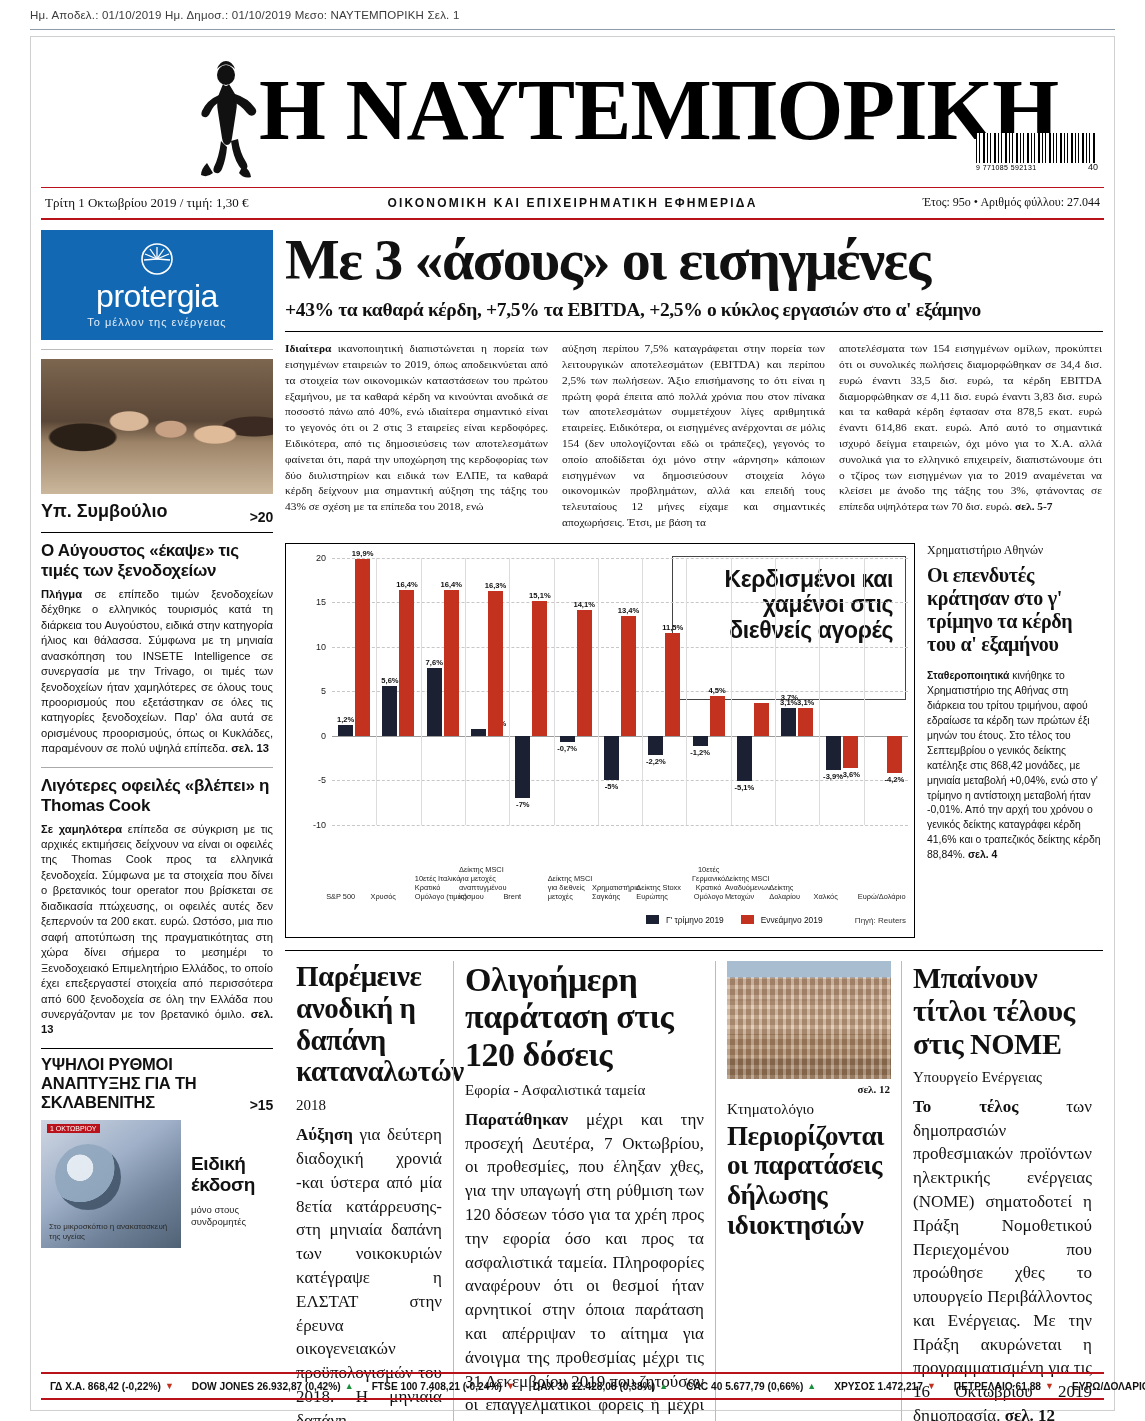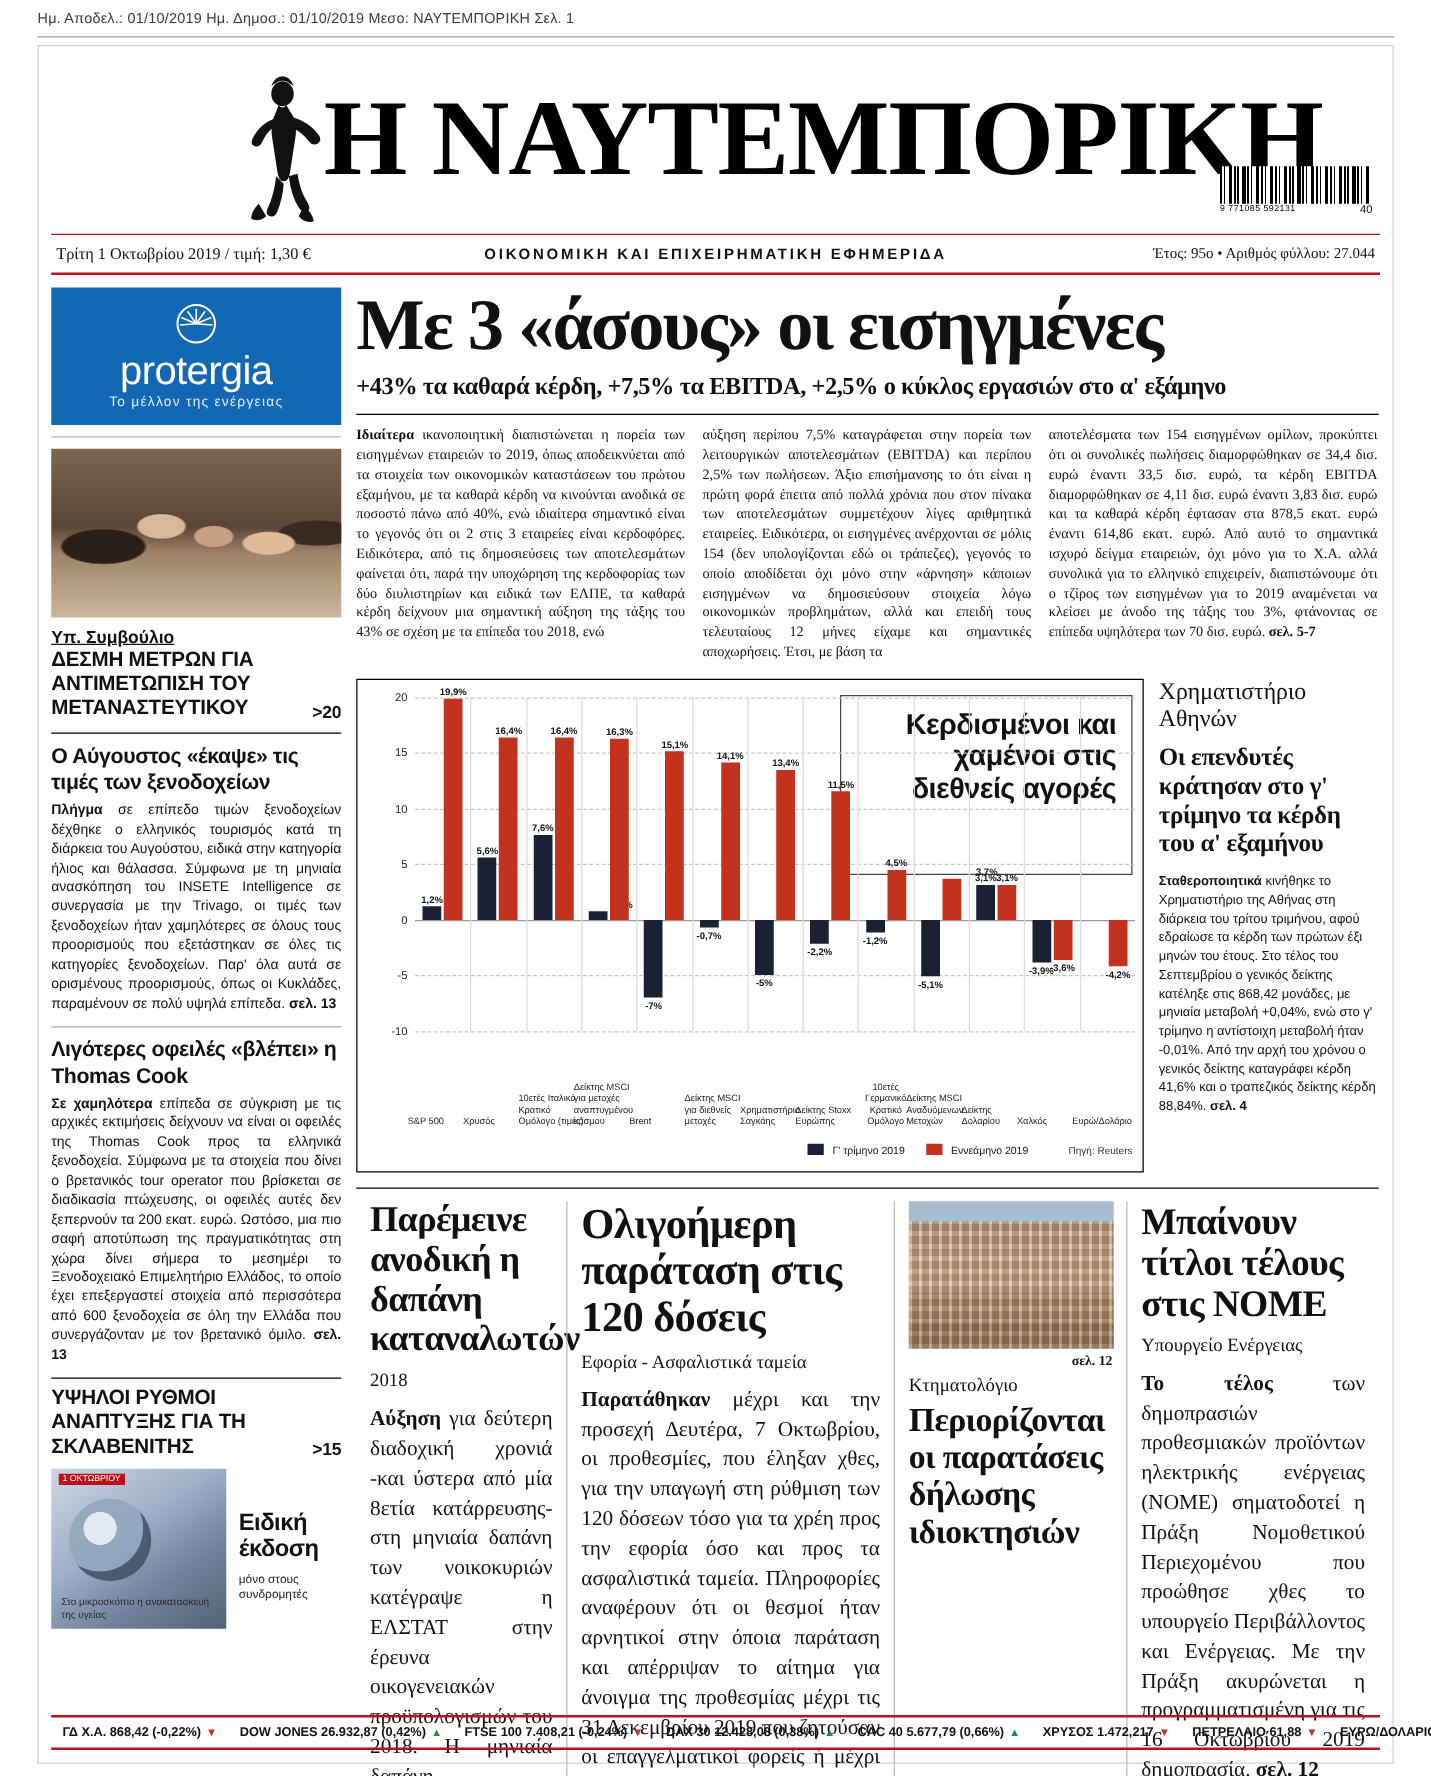--- a/index.html
+++ b/index.html
@@ -41,21 +41,21 @@
   .promo .slogan{position:absolute;left:0;right:0;top:86px;text-align:center;color:#e4eef8;font-family:"Liberation Sans",sans-serif;font-size:11px;letter-spacing:1px;}
   .hr-thin{height:1px;background:#bbb;margin:9px 0;}
   .ph{width:232px;height:135px;position:relative;overflow:hidden;background:#6a5a48;}
   .ph.meeting{background:
       radial-gradient(ellipse at 18% 58%,#2a2018 0 12%,transparent 13%),
       radial-gradient(ellipse at 38% 46%,#d9b89a 0 9%,transparent 10%),
       radial-gradient(ellipse at 56% 52%,#c8a184 0 8%,transparent 9%),
       radial-gradient(ellipse at 75% 56%,#e0bb9a 0 8%,transparent 9%),
       radial-gradient(ellipse at 92% 50%,#3a2a22 0 10%,transparent 11%),
       linear-gradient(180deg,#7c6650 0%,#5a4636 46%,#9d8468 62%,#cbb79c 100%);}
-  .kicker{font-family:"Liberation Sans",sans-serif;font-weight:700;font-size:14px;margin:7px 0 2px;text-decoration:underline;}
+  .kicker{font-family:"Liberation Sans",sans-serif;font-weight:700;font-size:18px;margin:7px 0 2px;}
   .sb-head{font-family:"Liberation Sans",sans-serif;font-weight:700;font-size:16.5px;line-height:1.16;letter-spacing:-.2px;position:relative;}
   .sb-head .pg{position:absolute;right:0;bottom:-1px;font-size:14px;}
   .sb-title{font-family:"Liberation Sans",sans-serif;font-weight:700;font-size:17px;line-height:1.2;margin:8px 0 5px;letter-spacing:-.3px;}
   .sb-body{font-family:"Liberation Sans",sans-serif;font-size:11.2px;line-height:1.38;text-align:justify;}
   .sb-body b{font-weight:700;}
   .hr-rule{height:1px;background:#000;margin:10px 0 6px;}
   .hr-rule.soft{background:#aaa;}
   .promo2{margin-top:8px;position:relative;height:175px;}
   .promo2 .pic{width:140px;height:128px;position:relative;overflow:hidden;
       background:linear-gradient(145deg,#cfd6e2 0%,#9fb0c8 40%,#6f8299 70%,#4f6275 100%);}
@@ -87,21 +87,21 @@
   .bval{position:absolute;font-family:"Liberation Sans",sans-serif;font-weight:700;font-size:7.6px;color:#111;white-space:nowrap;transform:translateX(-50%);}
   .xlab{position:absolute;bottom:36px;font-family:"Liberation Sans",sans-serif;font-size:7.4px;color:#222;line-height:1.22;width:56px;transform:translateX(-50%);text-align:left;}
   .calloutbox{position:absolute;right:8px;top:12px;width:232px;height:142px;border:1px solid #444;background:#fff;}
   .calloutbox .ct{font-family:"Liberation Sans",sans-serif;font-weight:700;font-size:23px;line-height:1.12;text-align:right;padding:10px 12px 0 10px;letter-spacing:-.4px;}
   .legend{position:absolute;left:360px;bottom:12px;display:flex;align-items:center;gap:7px;font-family:"Liberation Sans",sans-serif;font-size:8.4px;}
   .sw{width:13px;height:9px;display:inline-block;}
   .sw.q{background:#1b2033;} .sw.y{background:#c2321e;}
   .src{position:absolute;right:8px;bottom:12px;font-family:"Liberation Sans",sans-serif;font-size:8px;color:#333;}
 
   .side2{width:174px;}
-  .side2 .k{font-family:"Liberation Serif",serif;font-size:19px;line-height:1.18;}
+  .side2 .k{font-family:"Liberation Serif",serif;font-size:12px;line-height:1.18;}
   .side2 .h{font-family:"Liberation Serif",serif;font-weight:700;font-size:20px;line-height:1.16;margin-top:7px;letter-spacing:-.3px;}
   .side2 .b{font-family:"Liberation Sans",sans-serif;font-size:10.4px;line-height:1.44;margin-top:12px;}
   .side2 .b b{font-weight:700;}
 
   
   .bottom{display:flex;margin-top:12px;border-top:1px solid #000;padding-top:10px;gap:0;}
   .bcol{padding:0 11px;box-sizing:border-box;}
   .bcol+.bcol{border-left:1px solid #bbb;}
   .b1{width:168px;} .b2{width:262px;} .b3{width:186px;} .b4{width:202px;}
   .bh{font-family:"Liberation Serif",serif;font-weight:700;line-height:1.1;letter-spacing:-.5px;}
@@ -179,21 +179,20 @@
         </svg>
         <div class="brand">protergia</div>
         <div class="slogan">Το μέλλον της ενέργειας</div>
       </div>
 
       <div class="hr-thin"></div>
 
       <div class="ph meeting"></div>
       <div class="kicker">Υπ. Συμβούλιο</div>
       <div class="sb-head">
-        <span>ΔΕΣΜΗ ΜΕΤΡΩΝ ΓΙΑ ΑΝΤΙΜΕΤΩΠΙΣΗ ΤΟΥ ΜΕΤΑΝΑΣΤΕΥΤΙΚΟΥ</span>
         <span class="pg">&gt;20</span>
       </div>
 
       <div class="hr-rule"></div>
 
       <div class="sb-title">Ο Αύγουστος «έκαψε» τις τιμές των ξενοδοχείων</div>
       <div class="sb-body">
         <b>Πλήγμα</b><span> σε επίπεδο τιμών ξενοδοχείων δέχθηκε ο ελληνικός τουρισμός κατά τη διάρκεια του Αυγούστου, ειδικά στην κατηγορία ήλιος και θάλασσα. Σύμφωνα με τη μηνιαία ανασκόπηση του INSETE Intelligence σε συνεργασία με την Trivago, οι τιμές των ξενοδοχείων ήταν χαμηλότερες σε όλους τους προορισμούς που εξετάστηκαν σε όλες τις κατηγορίες ξενοδοχείων. Παρ' όλα αυτά σε ορισμένους προορισμούς, όπως οι Κυκλάδες, παραμένουν σε πολύ υψηλά επίπεδα. </span><b>σελ. 13</b>
       </div>
 

